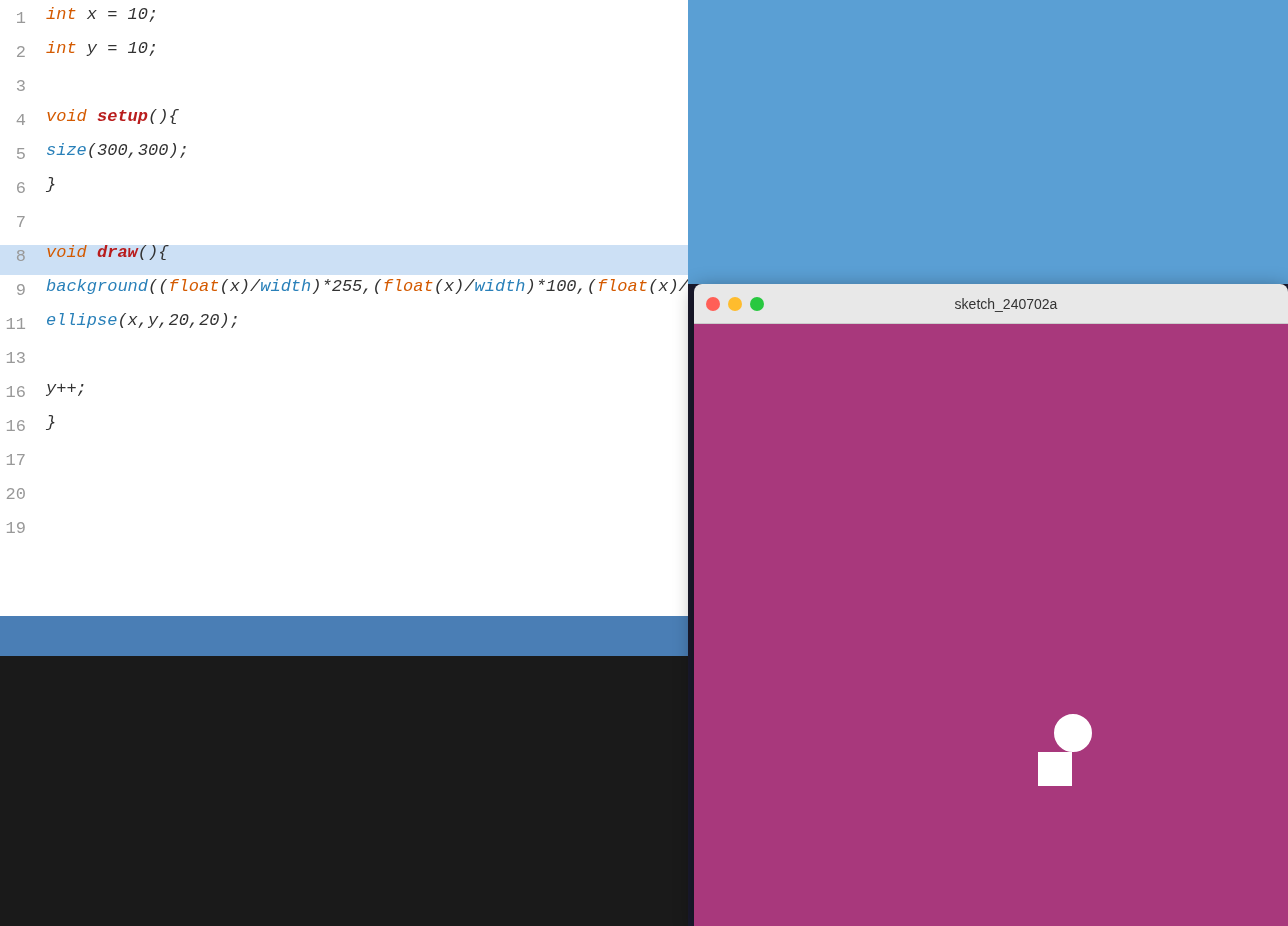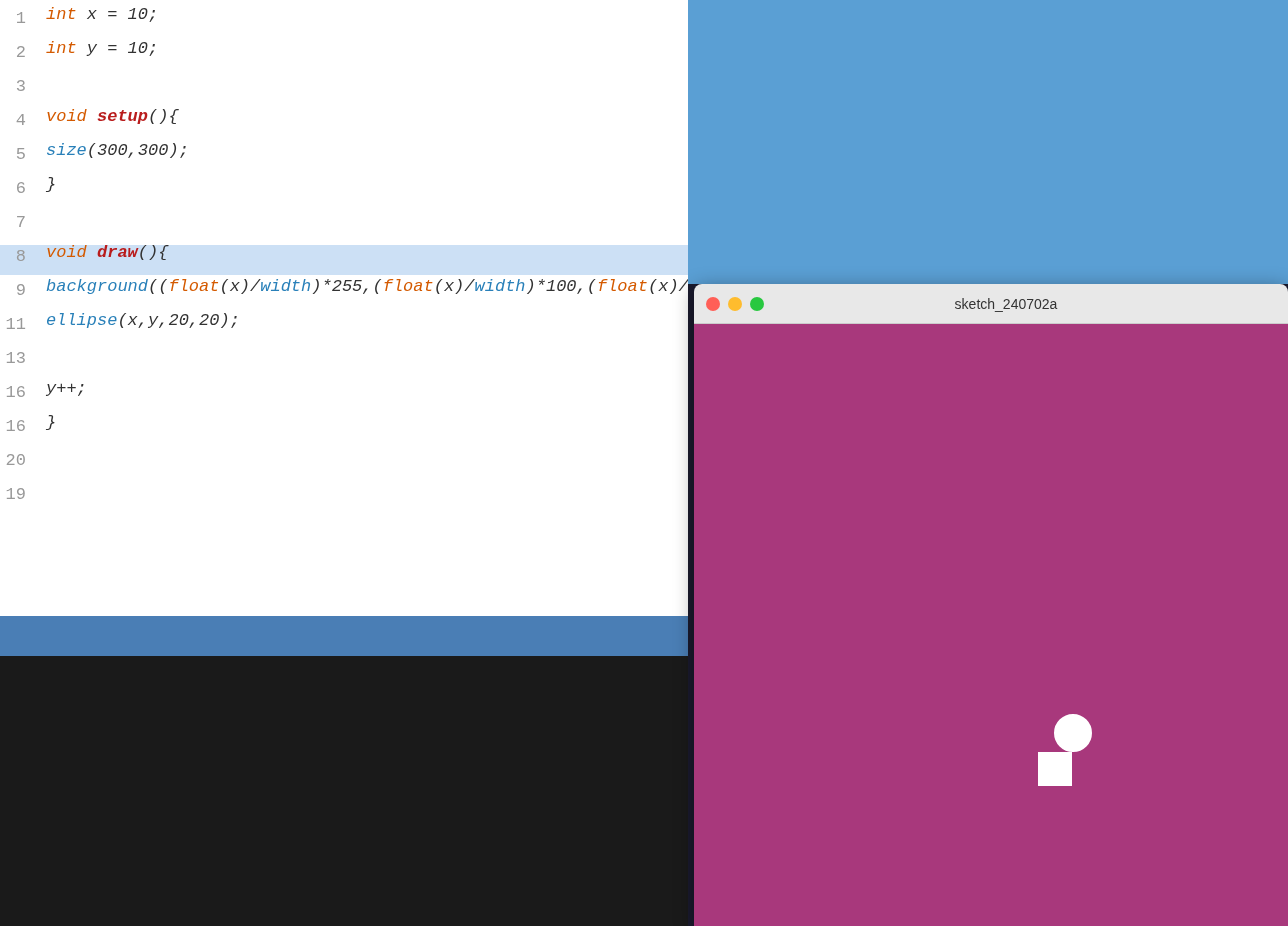--- a/index.html
+++ b/index.html
@@ -225,20 +225,24 @@
           <td class="line-num">13</td>
           <td class="code-cell"></td>
         </tr>
         <tr>
           <td class="line-num">16</td>
           <td class="code-cell"><span class="plain">   y++;</span></td>
         </tr>
         <tr>
           <td class="line-num">16</td>
           <td class="code-cell"><span class="plain">}</span></td>
+        </tr>
+        <tr>
+          <td class="line-num">17</td>
+          <td class="code-cell"></td>
         </tr>
         <tr>
           <td class="line-num">20</td>
           <td class="code-cell"></td>
         </tr>
         <tr>
           <td class="line-num">19</td>
           <td class="code-cell"></td>
         </tr>
       </tbody>

